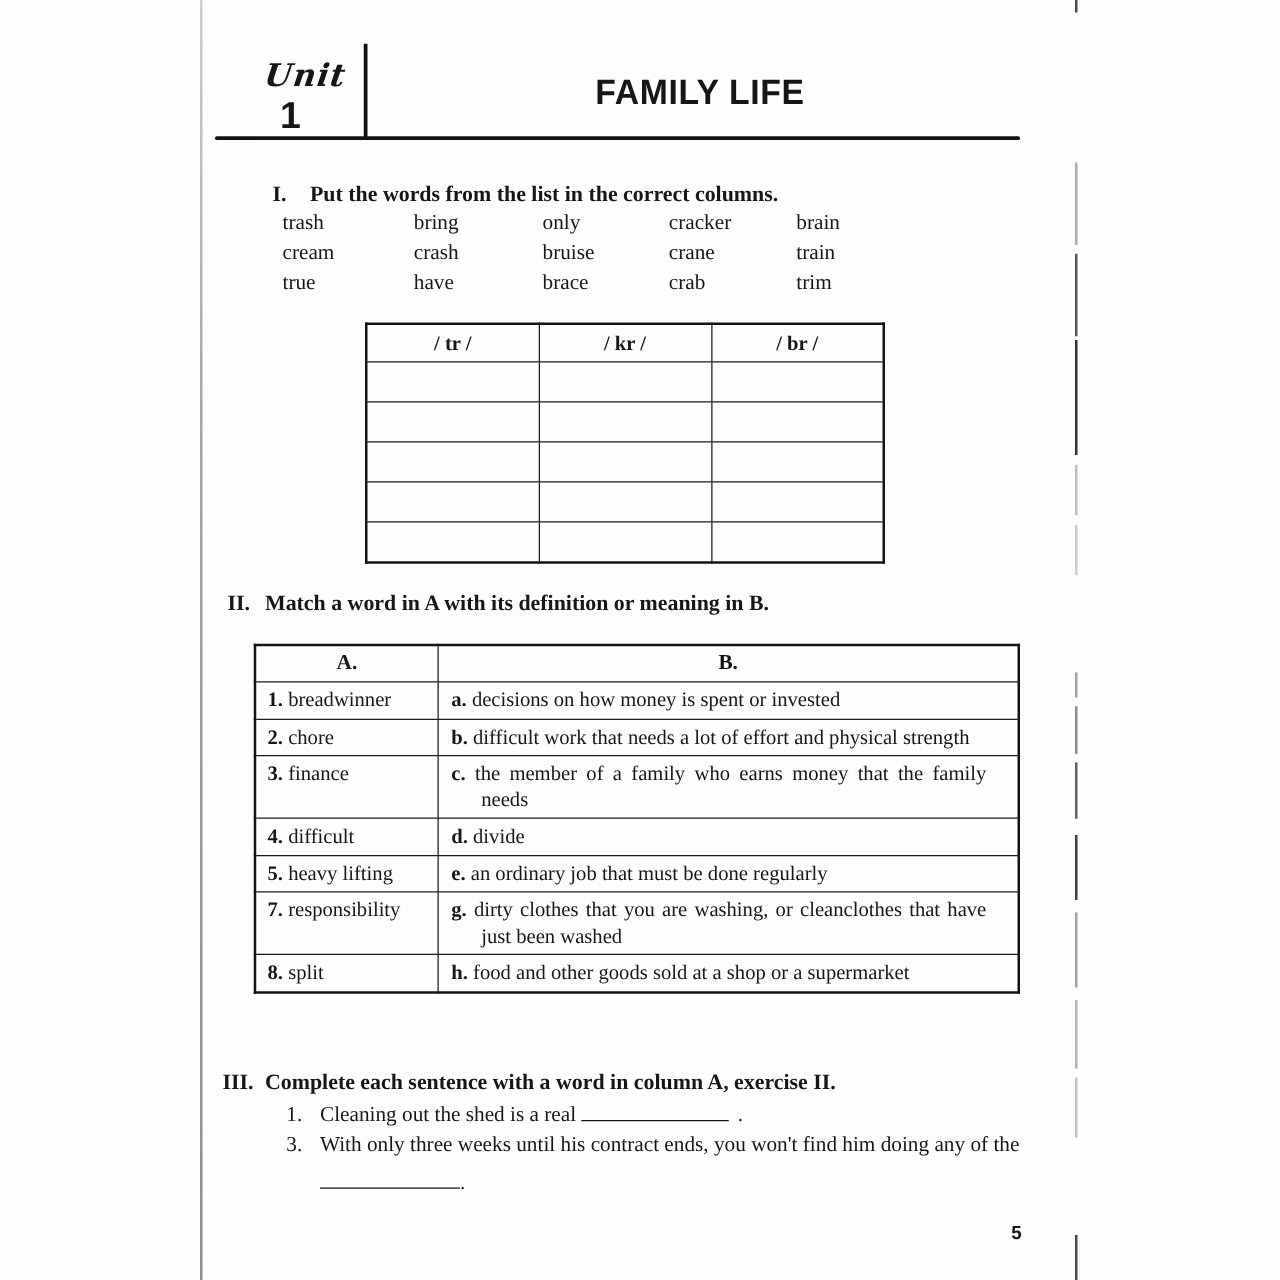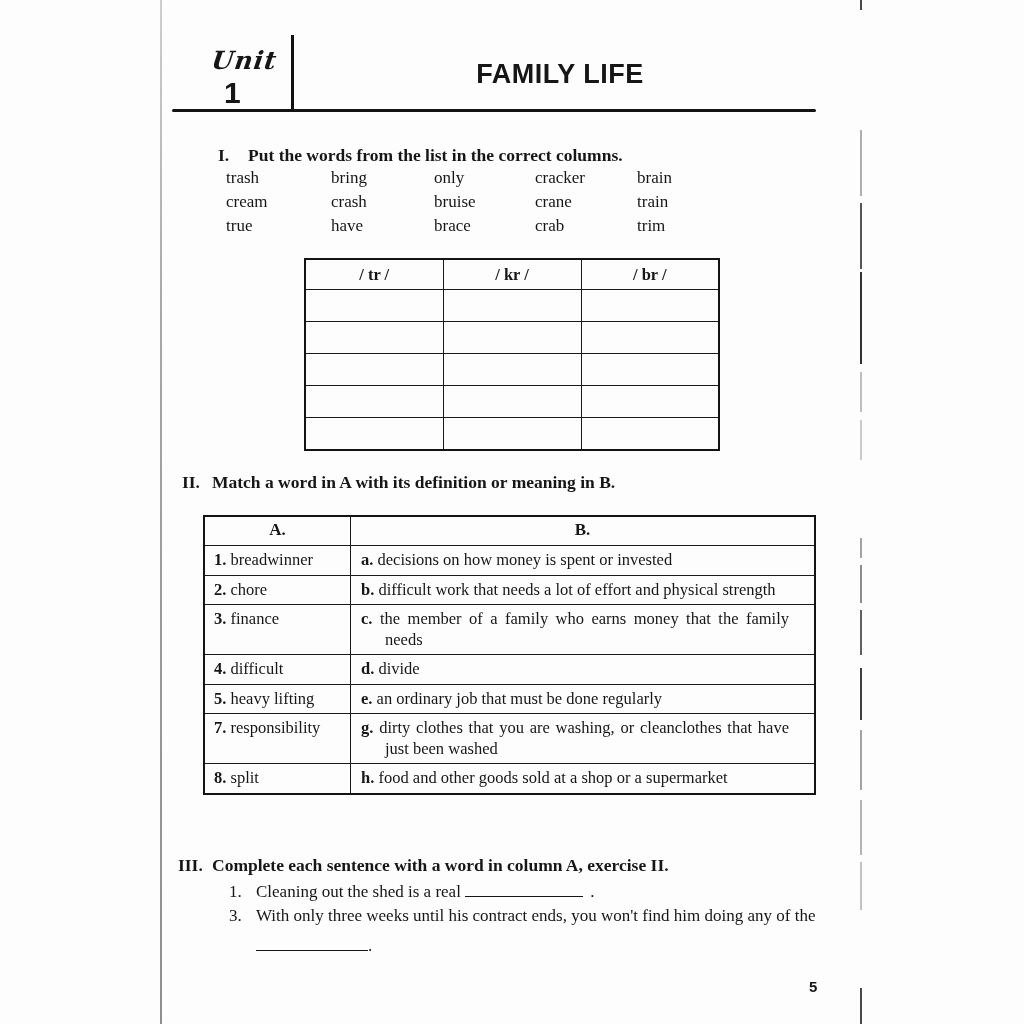--- a/index.html
+++ b/index.html
@@ -36,21 +36,21 @@
   .h1n{left:175px;top:145px;margin-left:43px;} .h1n .numeral{width:30px;}
   .h2n{left:182px;top:472px;} .h2n .numeral{width:30px;}
   .h3n{left:178px;top:855px;} .h3n .numeral{width:34px;}
 
   
   .word-grid{position:absolute;left:226px;top:166px;
     display:grid;grid-template-columns:105px 103px 101px 102px 90px;
     font-size:17px;line-height:23.8px;}
 
   
-  .phon-table{position:absolute;left:304px;top:258px;width:416px;
+  .phon-table{position:absolute;left:292px;top:258px;width:416px;
     border-collapse:collapse;table-layout:fixed;}
   .phon-table th,.phon-table td{border:1.7px solid #1a1a1a;}
   .phon-table{border:2.4px solid #141414;}
   .phon-table th{font-size:16.5px;font-weight:700;height:27px;text-align:center;}
   .phon-table td{height:29px;}
 
   
   .match-table{position:absolute;left:203px;top:515px;width:613px;
     border-collapse:collapse;table-layout:fixed;font-size:16.5px;line-height:20.5px;}
   .match-table{border:2.4px solid #141414;}

